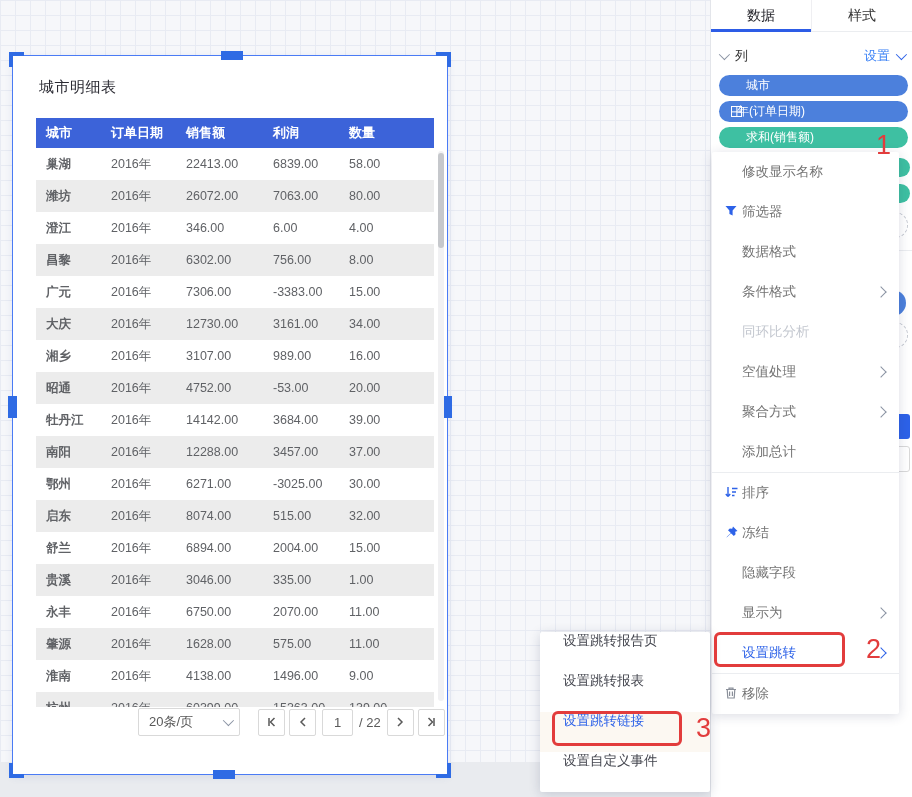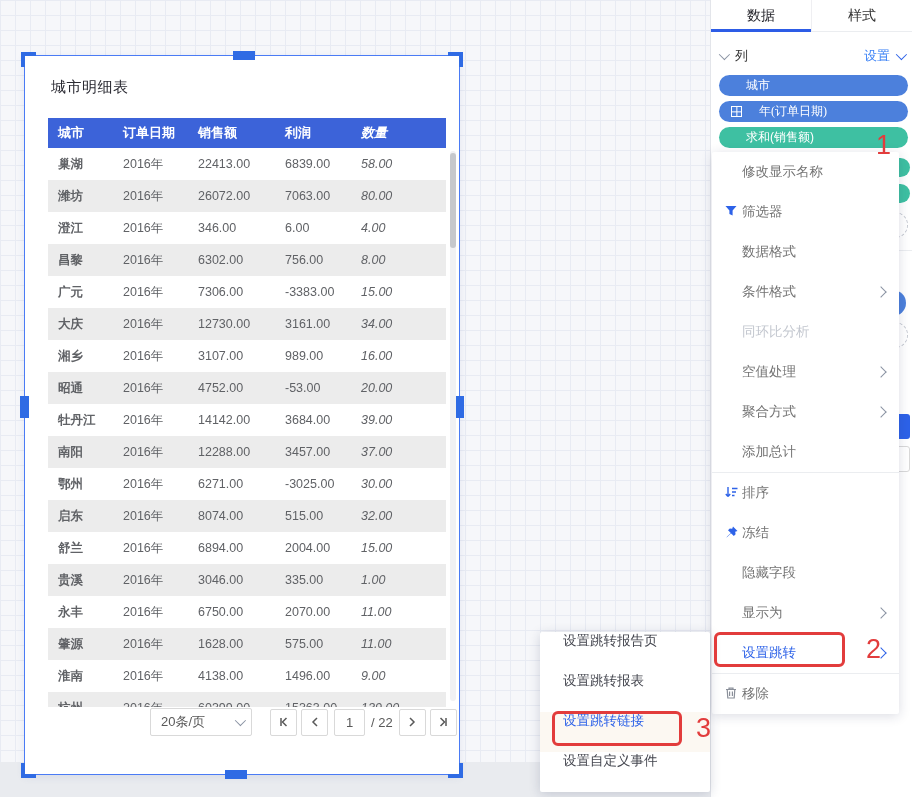--- a/index.html
+++ b/index.html
@@ -8,39 +8,39 @@
   .stage { position:relative; width:912px; height:797px; }
 
   
   .canvas { position:absolute; left:0; top:0; width:711px; height:762px;
     background-color:#f6f7fa;
     background-image:linear-gradient(#e8ebf3 1px,transparent 1px),
                      linear-gradient(90deg,#e8ebf3 1px,transparent 1px);
     background-size:15px 15px; }
 
   
-  .widget { position:absolute; left:24px; top:55px; width:436px; height:720px;
+  .widget { position:absolute; left:12px; top:55px; width:436px; height:720px;
     background:#fff; border:1px solid #4a7bf5; box-shadow:0 2px 8px rgba(60,80,150,.10); }
   .corner { position:absolute; width:15px; height:15px; border:0 solid #2f6be4; }
   .corner.tl { left:-4px; top:-4px; border-left-width:4px; border-top-width:4px; }
   .corner.tr { right:-4px; top:-4px; border-right-width:4px; border-top-width:4px; }
   .corner.bl { left:-4px; bottom:-4px; border-left-width:4px; border-bottom-width:4px; }
   .corner.br { right:-4px; bottom:-4px; border-right-width:4px; border-bottom-width:4px; }
   .handle { position:absolute; background:#2f6be4; }
   .handle.hm-top { left:208px; top:-5px; width:22px; height:9px; }
   .handle.hm-bottom { left:200px; bottom:-5px; width:22px; height:9px; }
   .handle.hm-left { left:-5px; top:340px; width:9px; height:22px; }
   .handle.hm-right { right:-5px; top:340px; width:9px; height:22px; }
 
   .widget-title { position:absolute; left:26px; top:22px; font-size:15px; color:#2b2b33; letter-spacing:.5px; }
 
   .tbl { position:absolute; left:23px; top:62px; width:398px; }
   .trow { display:flex; width:398px; }
   .trow > div { padding-left:10px; overflow:hidden; white-space:nowrap; }
-  .c0 { width:65px;font-weight:bold; } .c1 { width:75px; } .c2 { width:87px; } .c3 { width:76px; } .c4 { width:95px;font-style:italic; }
+  .c0 { width:65px;font-weight:bold; } .c1 { width:75px; } .c2 { width:87px; } .c3 { width:76px; } .c4 { width:95px; }
   .thead { background:#3c63d9; }
   .thead .trow > div { color:#fff; font-weight:bold; font-size:13px; line-height:30px; height:30px; }
   .tbody { height:559px; overflow:hidden; }
   .tbody .trow > div { color:#606266; font-size:12.5px; line-height:32px; height:32px; }
   .tbody .trow:nth-child(even) { background:#ececec; }
 
   .vscroll { position:absolute; left:425px; top:95px; width:6px; height:550px; background:#f1f1f3; border-radius:3px; }
   .vscroll .thumb { position:absolute; left:0; top:2px; width:6px; height:95px; background:#c6c8cc; border-radius:3px; }
 
   .pager { position:absolute; left:125px; top:652px; display:flex; align-items:center; }
@@ -326,21 +326,21 @@
       </span>
       <span class="sec-right">
         <span>设置</span>
         <span class="chev down blue" style="margin-left:6px"></span>
       </span>
     </div>
     <div class="pills" id="pills">
         <div class="pill blue">
           <span>城市</span>
         </div>
-        <div class="pill blue" style="padding-left: 40px; font-family: Liberation Serif, serif;">
+        <div class="pill blue" style="padding-left: 18px;">
           <span class="grid-ic"></span>
           <span>年(订单日期)</span>
         </div>
         <div class="pill green">
           <span>求和(销售额)</span>
         </div>
       </div>
   </aside>
 
   <div class="peek gpill" style="top:158px"></div>

